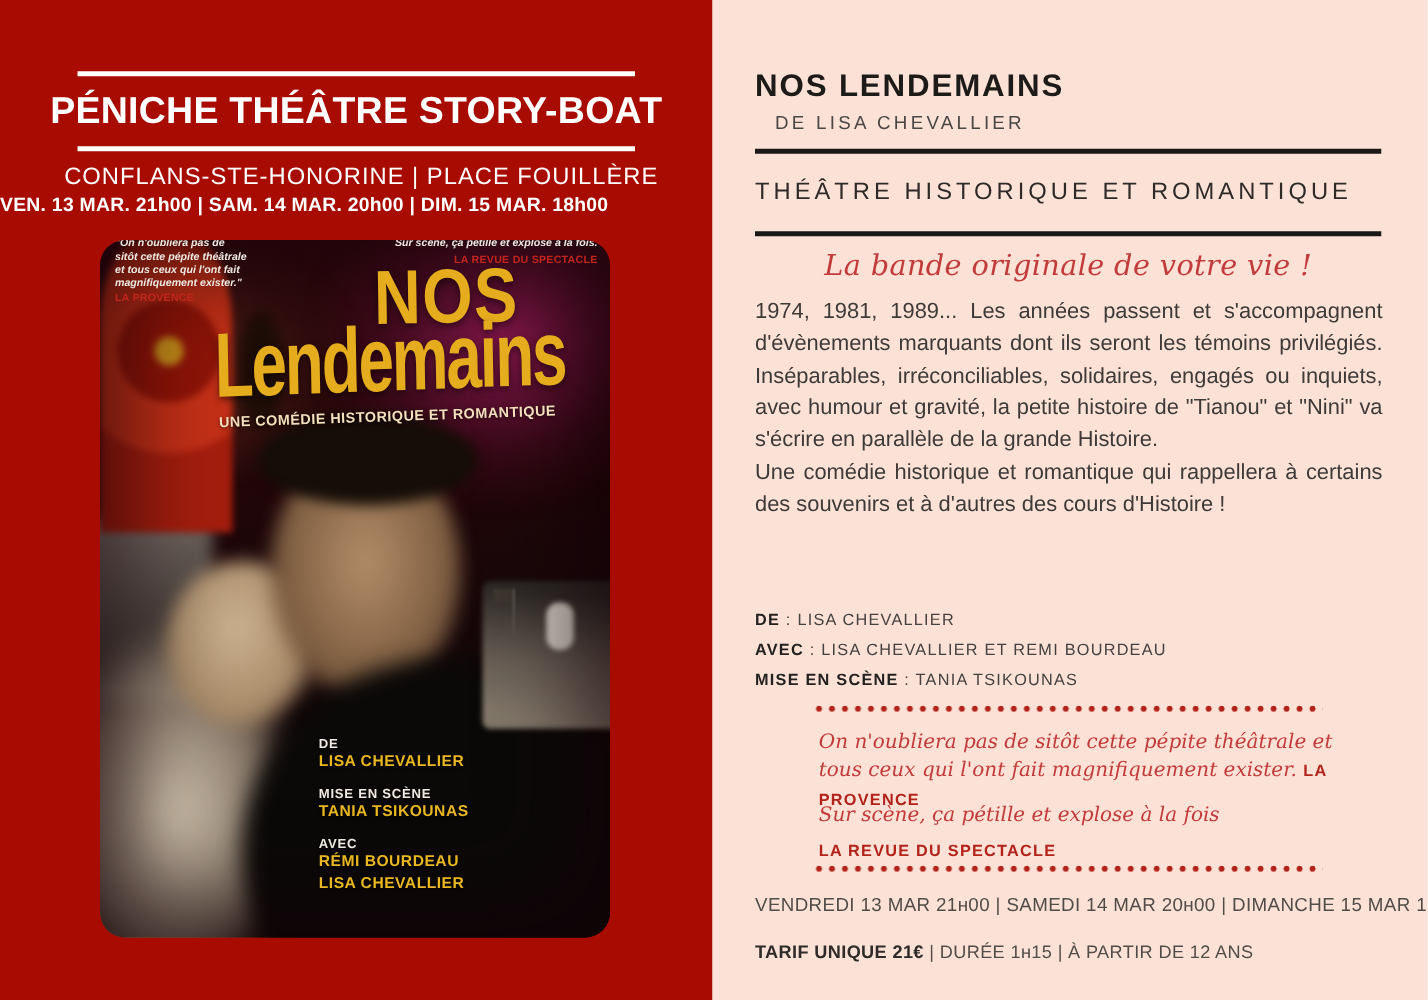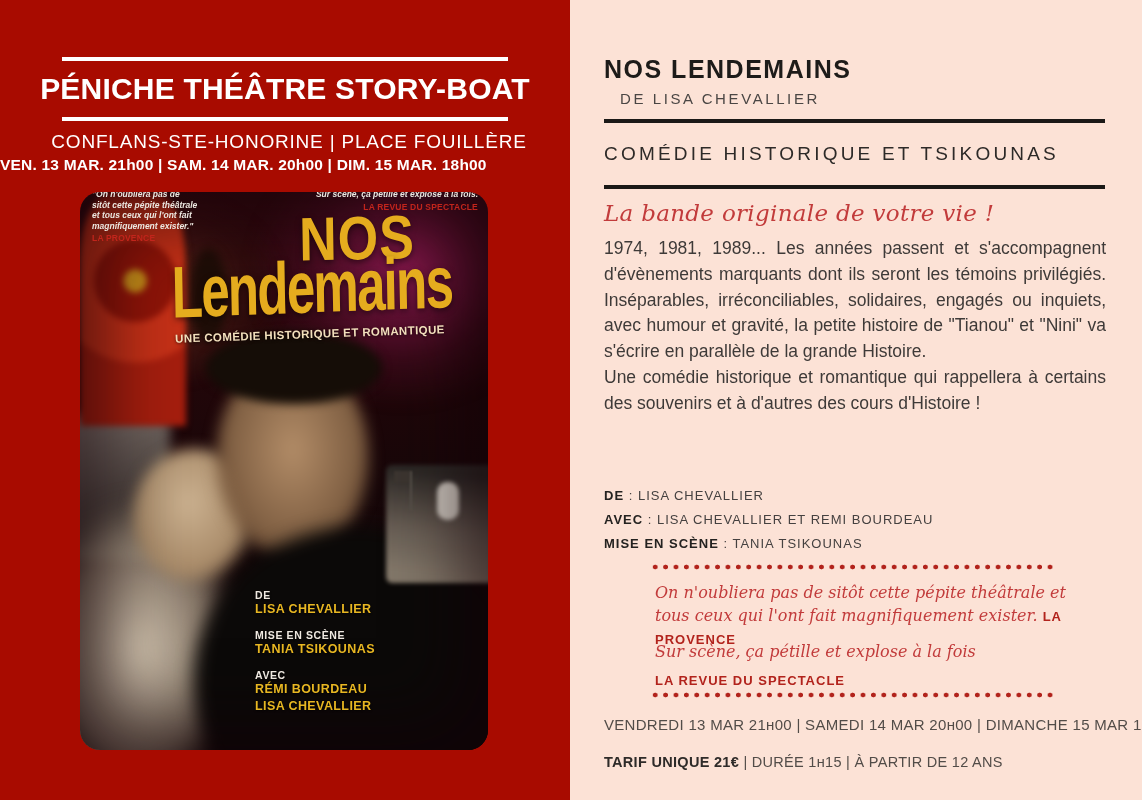--- a/index.html
+++ b/index.html
@@ -82,21 +82,21 @@
   
   .right-panel { position:absolute; left:570px; top:0; width:572px; height:800px; background:#FCE2D6; }
   .rp-title { position:absolute; left:34px; top:55px; color:#1d1b19; font-size:25px; font-weight:800; letter-spacing:1.5px; white-space:nowrap; }
   .rp-byline { position:absolute; left:34px; top:90px; color:#4a4644; font-size:15px; font-weight:400; letter-spacing:2.6px; white-space:nowrap;margin-left:16px; }
   .rp-rule { position:absolute; left:34px; width:501px; height:3.5px; background:#1b1917; }
   .rp-rule1 { top:119px; }
   .rp-rule2 { top:185px; }
   .rp-genre { position:absolute; left:34px; top:143px; color:#2d2a28; font-size:19px; font-weight:400; letter-spacing:3.2px; white-space:nowrap; }
 
   .script { font-family:"DejaVu Serif","Liberation Serif",serif; font-style:italic; }
-  .rp-tagline { position:absolute; left:34px; top:200px; width:501px; 
+  .rp-tagline { position:absolute; left:34px; top:200px; width:501px; text-align:center;
                 color:#C23B3B; font-size:23px; letter-spacing:.3px; white-space:nowrap; }
 
   .rp-synopsis { position:absolute; left:34px; top:236px; width:502px; text-align:justify;
                  color:#3e3a38; font-size:17.5px; line-height:25.8px; }
 
   .rp-credits { position:absolute; left:34px; top:488px; color:#3a3734; font-size:13px; letter-spacing:1px; }
   .rp-credit-row { margin-bottom:9px; white-space:nowrap; }
   .rc-label { font-weight:700; color:#242220; }
   .rc-value { color:#454140; }
 
@@ -176,21 +176,21 @@
         <div class="pc-value">RÉMI BOURDEAU</div>
         <div class="pc-value">LISA CHEVALLIER</div>
       </div>
     </div>
   </section>
 
   <section class="right-panel">
     <h2 class="rp-title">NOS LENDEMAINS</h2>
     <div class="rp-byline">DE LISA CHEVALLIER</div>
     <div class="rp-rule rp-rule1"></div>
-    <div class="rp-genre">COMÉDIE HISTORIQUE ET TSIKOUNAS</div>
+    <div class="rp-genre">THÉÂTRE HISTORIQUE ET ROMANTIQUE</div>
     <div class="rp-rule rp-rule2"></div>
 
     <div class="rp-tagline script">La bande originale de votre vie !</div>
 
     <div class="rp-synopsis">
       <p>1974, 1981, 1989... Les années passent et s'accompagnent d'évènements marquants dont ils seront les témoins privilégiés. Inséparables, irréconciliables, solidaires, engagés ou inquiets, avec humour et gravité, la petite histoire de "Tianou" et "Nini" va s'écrire en parallèle de la grande Histoire.</p>
       <p>Une comédie historique et romantique qui rappellera à certains des souvenirs et à d'autres des cours d'Histoire !</p>
     </div>
 
     <div class="rp-credits">

